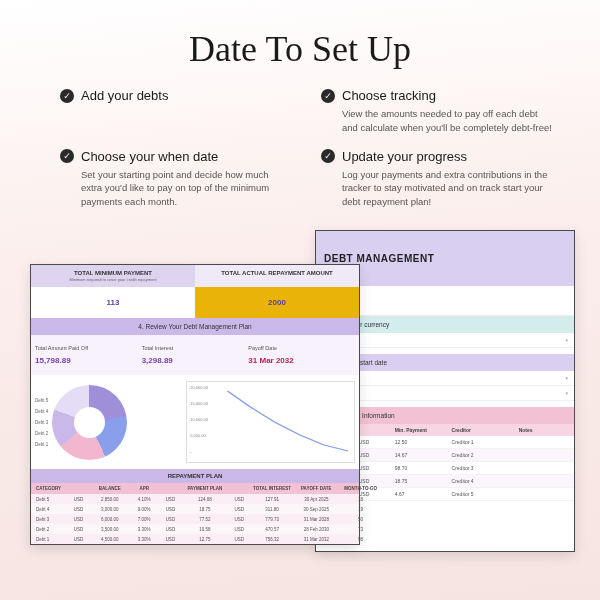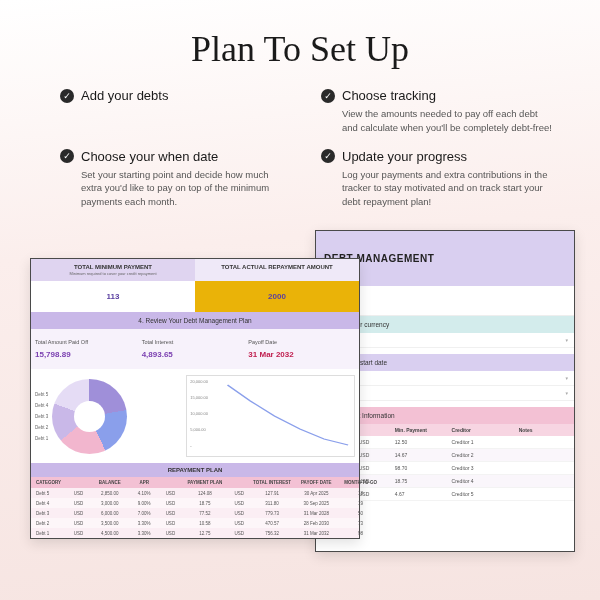--- a/index.html
+++ b/index.html
@@ -30,21 +30,21 @@
     font-size: 9.5px; color: #555; line-height: 1.45;
     padding: 4px 0 0 21px;
   }
   
   .sheet {
     position: absolute; background: #fff;
     border: 1px solid #4a4a4a;
     box-shadow: 0 4px 12px rgba(0,0,0,0.12);
     font-family: -apple-system, Helvetica, Arial, sans-serif;
   }
-  .sheet-a { left: 30px; top: 258px; width: 330px; }
+  .sheet-a { left: 30px; top: 264px; width: 330px; }
   .sheet-b { left: 315px; top: 230px; width: 260px; z-index: -1 }
 
   
   .sa-pair { display: flex; }
   .sa-box { flex: 1; text-align: center; padding: 5px 4px; }
   .sa-box-l { background: #dfd4f0; }
   .sa-box-r { background: #efe9f8; }
   .sa-label { font-size: 6px; color: #333; font-weight: 600; }
   .sa-sub { font-size: 4px; color: #666; padding-top: 1px; }
   .sa-val { font-size: 8px; color: #5a3fa0; padding: 6px 0; font-weight: 600; }
@@ -97,21 +97,21 @@
   .sb-row:nth-child(even) { background: #faf6fb; }
   .sbc-apr { flex: 0 0 15%; }
   .sbc-cur { flex: 0 0 14%; }
   .sbc-min { flex: 0 0 22%; }
   .sbc-cred { flex: 0 0 26%; }
   .sbc-note { flex: 1; }
 </style>
 </head>
 <body>
 
-<div class="title">Plan To Set Up</div>
+<div class="title">Date To Set Up</div>
 
 <div class="features">
   <div class="feature">
     <div class="feature-head">
       <span class="check-badge">✓</span>
       <span class="feature-title">Add your debts</span>
     </div>
   </div>
   <div class="feature">
     <div class="feature-head">
@@ -223,21 +223,21 @@
       </div>
   </div>
   <div class="sa-bar">4. Review Your Debt Management Plan</div>
   <div class="sa-metrics">
     <div class="sa-m">
         <div class="sa-m-lab">Total Amount Paid Off</div>
         <div class="sa-m-val">15,798.89</div>
       </div>
     <div class="sa-m">
         <div class="sa-m-lab">Total Interest</div>
-        <div class="sa-m-val">4,893.65</div>
+        <div class="sa-m-val">3,298.89</div>
       </div>
     <div class="sa-m">
         <div class="sa-m-lab">Payoff Date</div>
         <div class="sa-m-val date">31 Mar 2032</div>
       </div>
   </div>
   <div class="sa-charts">
     <div class="donut-wrap">
       <div class="donut-labels" id="donut-labels">
           <span>Debt 5</span>

